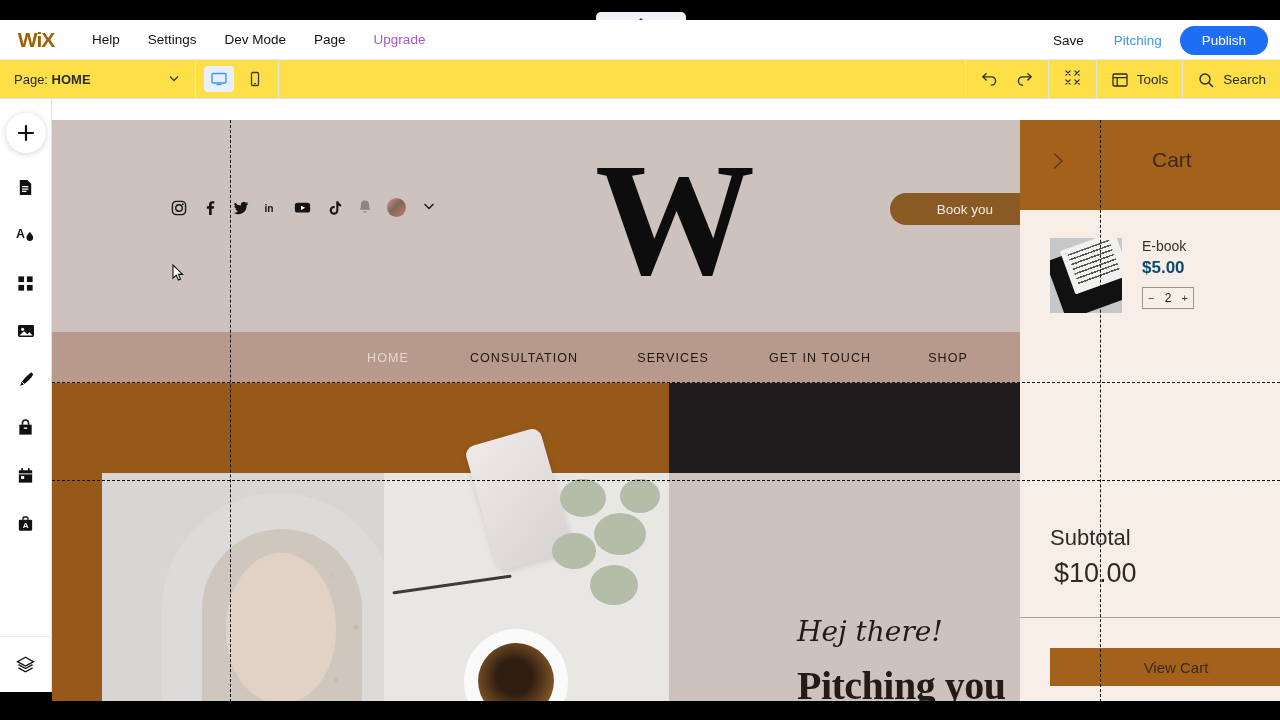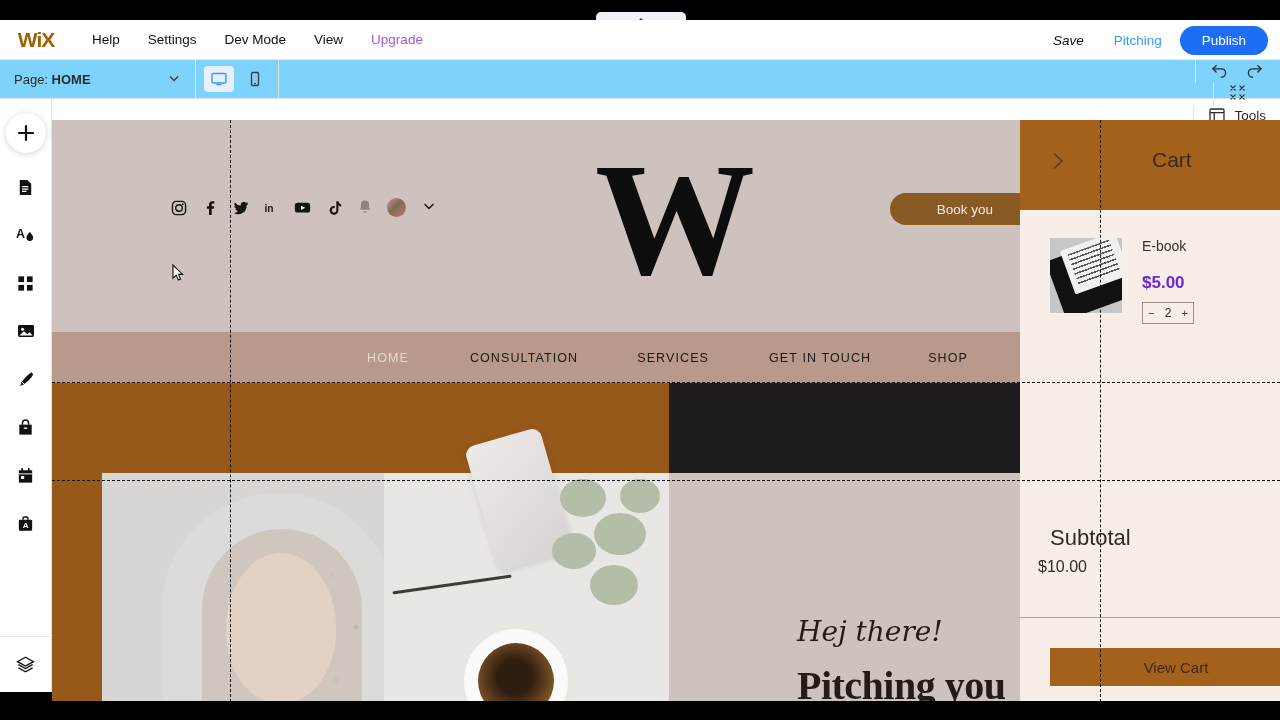--- a/index.html
+++ b/index.html
@@ -25,34 +25,34 @@
 
   
   .topbar { position:relative; height:40px; background:#fff; border-bottom:1px solid #e8e8e8; display:flex; align-items:center; }
   .wix-logo { margin-left:14px; width:44px; height:22px; display:flex; align-items:center; justify-content:center;
               font-weight:700; font-size:21px; letter-spacing:-1px; color:#a16207; font-family:"Liberation Sans",sans-serif; }
   .menu { display:flex; align-items:center; gap:0; margin-left:20px; }
   .menu-item { font-size:13.5px; color:#111; padding:6px 14px; cursor:default; }
   .menu-item.upgrade { color:#a855d6; }
   .topbar-right { position:absolute; right:12px; top:0; height:40px; display:flex; align-items:center; gap:6px; }
   .tb-link { font-size:13.5px; padding:5px 12px; cursor:default; }
-  .tb-link.save { color:#111;font-style:italic; }
+  .tb-link.save { color:#111; }
   .tb-link.preview { color:#3899ec; }
   .publish-btn { background:#1d6ef5; color:#fff; font-size:13.5px; border-radius:16px; padding:7px 22px; cursor:default; }
 
   
-  .secondbar { position:relative; height:39px; background:#7dd3fc; border-bottom:1px solid #e2e2e2; display:flex; align-items:center; }
+  .secondbar { position:relative; height:39px; background:#fde047; border-bottom:1px solid #e2e2e2; display:flex; align-items:center; }
   .page-select { width:196px; height:39px; display:flex; align-items:center; padding:0 14px; border-right:1px solid #e2e2e2; }
   .page-select .lbl { font-size:13px; color:#2b2b2b; }
   .page-select .lbl b { font-weight:700; }
   .page-select .caret { margin-left:auto; color:#3a3a3a; font-size:13px; }
   .viewmodes { display:flex; align-items:center; height:39px; padding:0 8px; border-right:1px solid #e2e2e2; gap:6px; }
   .vm { width:30px; height:26px; display:flex; align-items:center; justify-content:center; border-radius:4px; }
   .vm.active { background:#e8f0fe; }
-  .secondbar-right { position:absolute; right:0; top:0; height:39px; display:flex; align-items:center;flex-direction:column; }
+  .secondbar-right { position:absolute; right:0; top:0; height:39px; display:flex; align-items:center; }
   .sb-group { height:39px; display:flex; align-items:center; padding:0 14px; border-left:1px solid #e2e2e2; gap:16px; }
   .sb-btn { display:flex; align-items:center; gap:8px; font-size:13.5px; color:#2b2b2b; }
 
   
   .leftrail { position:absolute; left:0; top:79px; width:52px; height:593px; background:#fff; border-right:1px solid #e2e2e2;
               display:flex; flex-direction:column; align-items:center; padding-top:14px; }
   .rail-ico { width:44px; height:44px; display:flex; align-items:center; justify-content:center; margin-bottom:4px; }
   .rail-ico.plus { background:#fff; border-radius:50%; box-shadow:0 1px 6px rgba(0,0,0,.18); width:40px; height:40px; margin-bottom:12px; }
   .rail-sep { flex:1; }
   .rail-bottom { width:52px; border-top:1px solid #e9e9e9; display:flex; align-items:center; justify-content:center; height:56px; }
@@ -123,27 +123,27 @@
   .cart-close { position:absolute; left:28px; top:30px; font-size:22px; color:#5e3a14; font-weight:300; }
   .cart-title { position:absolute; left:132px; top:28px; font-size:21px; color:#3b2a1b; font-family:"Liberation Sans",sans-serif; }
   .cart-item { position:absolute; left:30px; top:118px; display:flex; gap:20px; }
   .item-thumb { width:72px; height:75px; background:#c6c7c8; overflow:hidden; position:relative; }
   .reader { position:absolute; left:4px; top:10px; width:70px; height:62px; background:#111; transform:rotate(-20deg); border-radius:4px; }
   .reader-screen { position:absolute; left:16px; top:2px; width:58px; height:46px; background:#f1f1ef; transform:rotate(-20deg);
                    border-radius:2px; }
   .reader-lines { position:absolute; left:22px; top:8px; width:44px; height:34px; transform:rotate(-20deg);
                   background:repeating-linear-gradient(to bottom, #3c3c3c 0 1.5px, transparent 1.5px 5px); opacity:.85; }
   .item-name { font-size:14px; color:#35302c; }
-  .item-price { font-size:17px; font-weight:700; color:#6d28d9; margin-top:19px; }
+  .item-price { font-size:17px; font-weight:700; color:#0c4a6e; margin-top:4px; }
   .stepper { margin-top:9px; width:52px; height:22px; border:1px solid #9b938c; display:flex; align-items:center;
              justify-content:space-between; padding:0 5px; background:#f8eee8; }
   .stepper span { font-size:11px; color:#3b3530; }
   .stepper .qty { font-size:12px; color:#24201d; }
   .subtotal-lbl { position:absolute; left:30px; top:405px; font-size:22px; color:#2e2a26; }
-  .subtotal-val { position:absolute; left:18px; top:438px; font-size:16px; color:#2e2a26; }
+  .subtotal-val { position:absolute; left:34px; top:438px; font-size:27px; color:#2e2a26; }
   .cart-rule { position:absolute; left:0; top:497px; width:312px; height:1px; background:#aaa39d; }
   .viewcart-btn { position:absolute; left:30px; top:528px; width:252px; height:38px; background:#a3611b;
                   display:flex; align-items:center; justify-content:center; color:#3b2a1b; font-size:15px; }
 
   
   .guide-v { position:absolute; top:0; width:0; border-left:1px dashed #111; height:592px; }
   .guide-h { position:absolute; left:0; width:1228px; height:0; border-top:1px dashed #111; }
 
   
   .statusbar { position:absolute; left:0; top:681px; width:425px; height:20px; background:#e3e5e8;
@@ -164,21 +164,21 @@
   </div>
 
   <div class="app">
 
     <div class="topbar">
       <div class="wix-logo">WiX</div>
       <div class="menu">
         <div class="menu-item">Help</div>
         <div class="menu-item">Settings</div>
         <div class="menu-item">Dev Mode</div>
-        <div class="menu-item">View</div>
+        <div class="menu-item">Page</div>
         <div class="menu-item upgrade">Upgrade</div>
       </div>
       <div class="topbar-right">
         <div class="tb-link save">Save</div>
         <div class="tb-link preview">Pitching</div>
         <div class="publish-btn">Publish</div>
       </div>
     </div>
 
     <div class="secondbar">
@@ -230,20 +230,29 @@
             </svg>
           </div>
         </div>
         <div class="sb-group">
           <div class="sb-btn">
             <svg width="18" height="18" viewBox="0 0 18 18">
               <rect x="2" y="3" width="14" height="12" rx="1.3" fill="none" stroke="#2b2b2b" stroke-width="1.3"></rect>
               <path d="M2 6.6 H16 M6.2 6.6 V15" stroke="#2b2b2b" stroke-width="1.3"></path>
             </svg>
             <span>Tools</span>
+          </div>
+        </div>
+        <div class="sb-group">
+          <div class="sb-btn">
+            <svg width="18" height="18" viewBox="0 0 18 18">
+              <circle cx="8" cy="8" r="5" fill="none" stroke="#2b2b2b" stroke-width="1.4"></circle>
+              <path d="M11.8 11.8 L15.5 15.5" stroke="#2b2b2b" stroke-width="1.5" stroke-linecap="round"></path>
+            </svg>
+            <span>Search</span>
           </div>
         </div>
       </div>
     </div>
 
     <div class="leftrail">
       <div class="rail-ico plus">
         <svg width="20" height="20" viewBox="0 0 20 20">
           <path d="M10 3 V17 M3 10 H17" stroke="#111" stroke-width="2.2" stroke-linecap="round"></path>
         </svg>

